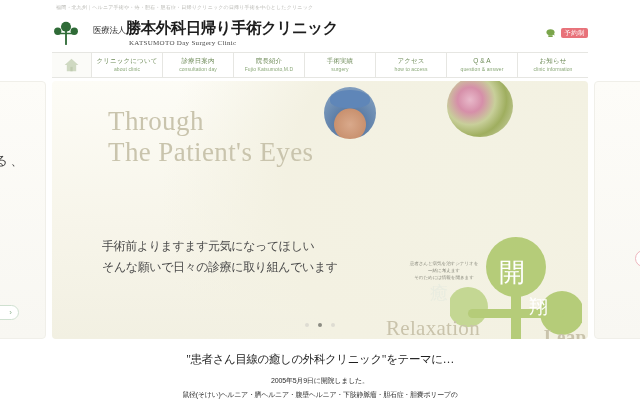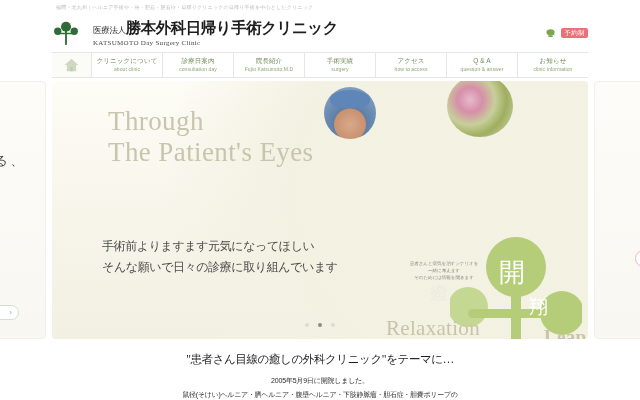--- a/index.html
+++ b/index.html
@@ -25,21 +25,21 @@
     height: 38px; display:flex; align-items:center;
     padding: 0 52px 0 52px; position: relative;
   }
   .brand { display:flex; align-items:flex-end; gap:13px; }
   .tree-logo { width:28px; height:28px; flex:0 0 28px; display:block; }
   .brand-text { display:flex; flex-direction:column; justify-content:center; }
   .brand-line1 { display:flex; align-items:baseline; white-space: nowrap; }
   .corp { font-size:8.5px; color:#2f2f2f; letter-spacing:-0.3px; }
   .cname { font-size:15.5px; color:#1d1d1d; font-weight:bold; letter-spacing:-0.5px; line-height:1.05; }
   .brand-en { font-size:7px; color:#4a4a4a; letter-spacing:.3px; margin-top:2px;
-              font-family:"Liberation Serif","DejaVu Serif",serif; }
+              font-family:"Liberation Serif","DejaVu Serif",serif;margin-left:36px; }
 
   .tel-wrap { margin-left:auto; display:flex; align-items:center; gap:5px; }
   .tel-icon { width:11px; height:11px; display:block; }
   .tel-num { font-size:16px; color:#3c3c3c; letter-spacing:-0.2px;
              font-family:"DejaVu Sans","Liberation Sans",sans-serif; }
   .badge-yoyaku {
     font-size:6.5px; color:#fff; background:#e8727a; border-radius:2px;
     padding:2px 3px; letter-spacing:.4px; line-height:1;
   }
 

